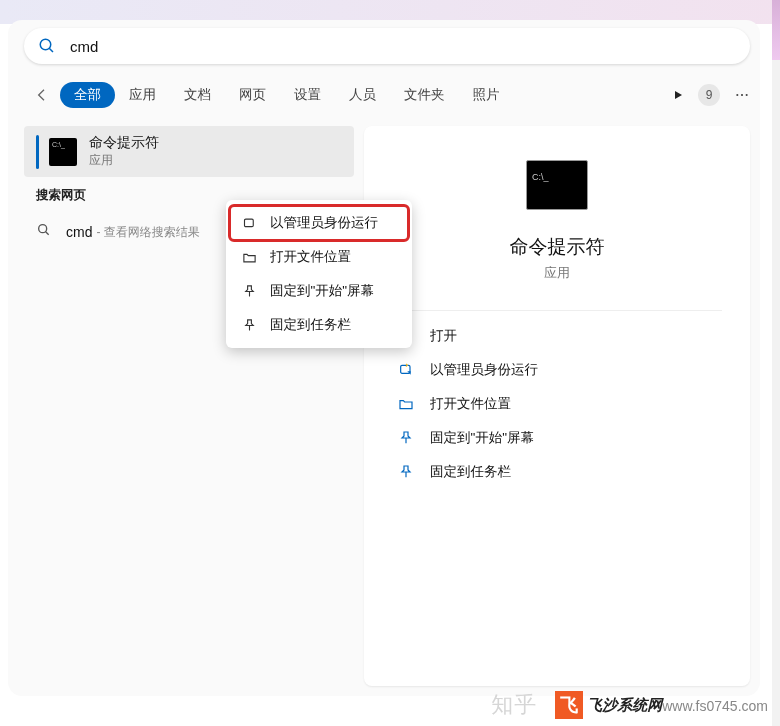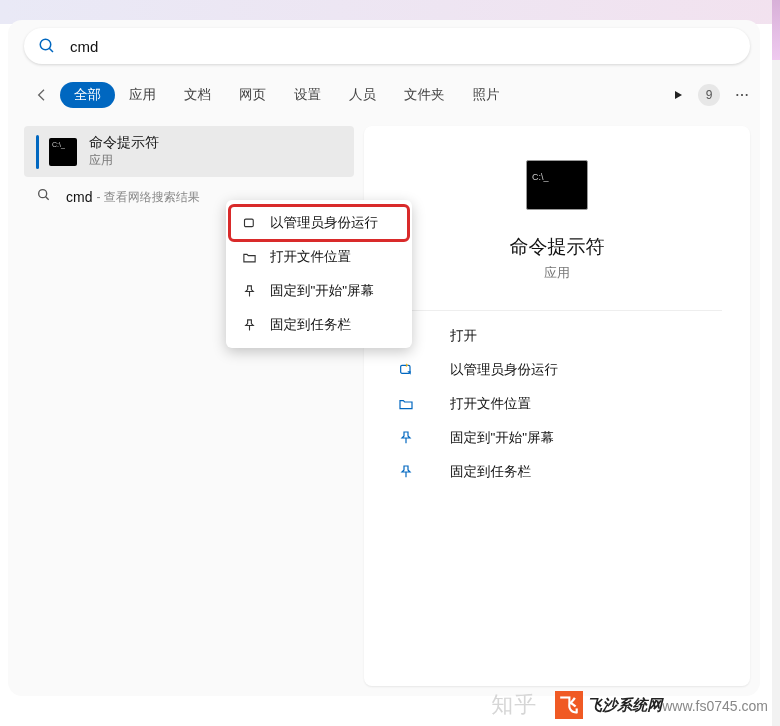--- a/index.html
+++ b/index.html
@@ -31,21 +31,21 @@
   .web-item .mag{margin-right:14px;}
   .web-q{font-size:14px;color:#111;}
   .web-suffix{font-size:12px;color:#888;margin-left:4px;}
   .detail-col{position:absolute;top:126px;left:364px;width:386px;bottom:40px;background:#fff;border-radius:8px;box-shadow:0 1px 2px rgba(0,0,0,0.08);}
   .detail-inner{display:flex;flex-direction:column;align-items:center;padding:34px 28px 10px;}
   .big-ico{width:62px;height:50px;background:#000;border:1px solid #999;border-radius:2px;padding:5px;box-sizing:border-box;}
   .big-ico span{color:#ccc;font-size:9px;}
   .detail-title{font-size:19px;color:#111;margin-top:24px;}
   .detail-sub{font-size:13px;color:#777;margin-top:4px;}
   .action-list{margin-top:28px;width:100%;border-top:1px solid #eee;padding-top:8px;}
-  .action{display:flex;align-items:center;padding:7px 4px;font-size:13.5px;color:#111;gap:20px;}
+  .action{display:flex;align-items:center;padding:7px 4px;font-size:13.5px;color:#111;}
   .action .aicon{width:20px;height:20px;margin-right:14px;display:flex;align-items:center;justify-content:center;}
   .aicon.blue svg{stroke:#0067c0;}
   .context-menu{position:absolute;top:200px;left:226px;width:186px;background:#fff;border-radius:6px;box-shadow:0 4px 14px rgba(0,0,0,0.22);padding:6px 0;z-index:50;}
   .ctx-item{display:flex;align-items:center;padding:8px 14px;font-size:13.5px;color:#111;}
   .ctx-item .aicon{width:18px;height:18px;margin-right:12px;display:flex;align-items:center;justify-content:center;}
   .ctx-item.highlight{outline:3px solid #d92a2a;outline-offset:-1px;border-radius:4px;margin:0 4px;padding:8px 10px;}
   .watermarks{position:absolute;bottom:6px;right:12px;display:flex;align-items:center;gap:18px;}
   .zhihu{font-size:22px;color:#d6d6d6;font-weight:400;letter-spacing:1px;}
   .fs-logo{display:flex;align-items:center;}
   .fs-sq{width:28px;height:28px;background:#f05a24;margin-right:4px;display:flex;align-items:center;justify-content:center;color:#fff;font-size:18px;font-weight:700;}
@@ -107,20 +107,21 @@
   <div class="result-item sel">
     <div class="sel-bar"></div>
     <div class="app-ico">
         <span>C:\_</span>
       </div>
     <div class="result-main">
       <span class="result-title">命令提示符</span>
       <span class="result-sub">应用</span>
     </div>
   </div>
+  <div class="group-label">搜索网页</div>
   <div class="web-item">
     <span class="mag">
       <svg width="16" height="16" viewBox="0 0 24 24" fill="none" stroke="#555" stroke-width="2">
           <circle cx="10" cy="10" r="6"></circle>
           <line x1="19" y1="19" x2="14.5" y2="14.5"></line>
         </svg>
     </span>
     <span class="web-q">cmd</span>
     <span class="web-suffix"> - 查看网络搜索结果</span>
   </div>

